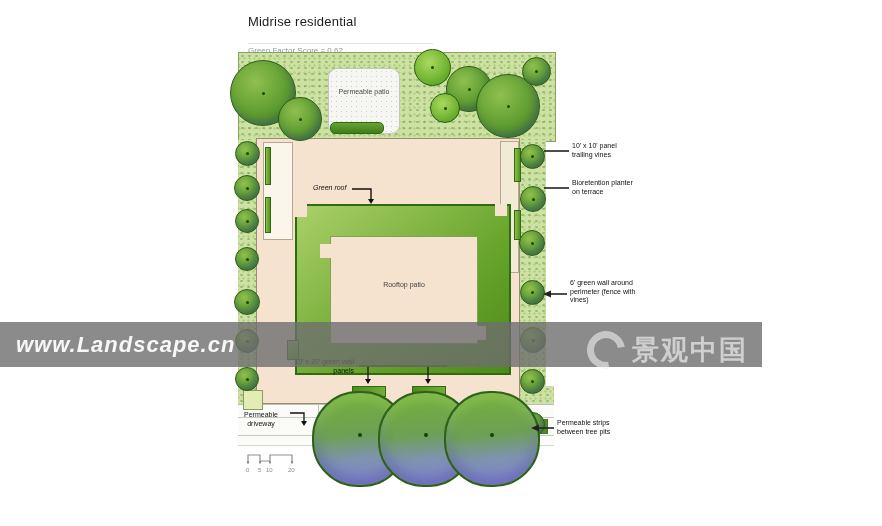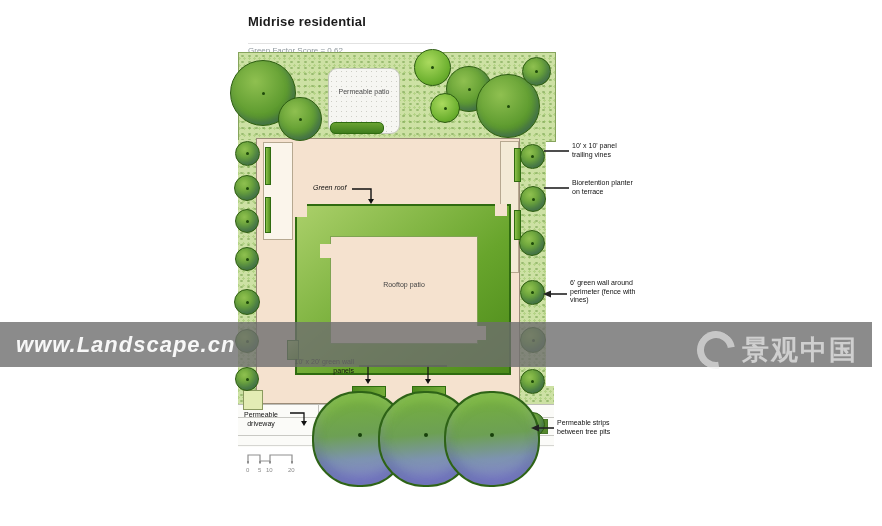--- a/index.html
+++ b/index.html
@@ -1,20 +1,20 @@
 <!DOCTYPE html>
 <html><head>
 <meta charset="utf-8">
 <style>
   html,body{margin:0;padding:0;background:#fff;}
   #canvas{position:relative;width:882px;height:526px;background:#fff;overflow:hidden;
           font-family:"Liberation Sans",sans-serif;}
 
   
-  .title{position:absolute;left:248px;top:14px;font-size:13px;font-weight:bold;color:#1c1c1c;letter-spacing:.2px;}
+  .title{position:absolute;left:248px;top:14px;font-size:13px;font-weight:normal;color:#1c1c1c;letter-spacing:.2px;}
   .subtitle{position:absolute;left:248px;top:46px;font-size:8px;color:#8e979c;}
   .subtitle-rule{position:absolute;left:248px;top:43px;width:185px;height:1px;background:#e2e2e2;}
 
   
   .garden{position:absolute;background-color:#cde1a4;
     background-image:radial-gradient(circle,rgba(90,140,50,.45) 1px,transparent 1.4px),
                      radial-gradient(circle,rgba(160,200,110,.55) 1px,transparent 1.4px);
     background-size:7px 6px,5px 7px;background-position:0 0,3px 2px;}
   .top-garden{left:238px;top:52px;width:316px;height:88px;border:1px solid #86a45c;}
   .left-strip{left:238px;top:140px;width:20px;height:268px;}
@@ -81,21 +81,21 @@
   
   .lbl{position:absolute;font-size:7px;line-height:8.5px;color:#111;}
   .green-roof-label{left:313px;top:184px;white-space:nowrap;font-style:italic;}
   .greenwall-label{left:288px;top:358px;width:66px;text-align:right;}
   .driveway-label{left:236px;top:411px;width:50px;text-align:center;}
   .callout{position:absolute;font-size:7px;line-height:8.5px;color:#111;}
 
   .overlay-svg{position:absolute;left:0;top:0;width:882px;height:526px;pointer-events:none;}
 
   
-  .wm-bar{position:absolute;left:0;top:322px;width:872px;height:45px;
+  .wm-bar{position:absolute;left:0;top:322px;width:762px;height:45px;
     background:rgba(110,110,110,.8);display:flex;align-items:center;justify-content:space-between;}
   .wm-left{margin-left:16px;font-size:22px;font-weight:bold;font-style:italic;
     color:rgba(255,255,255,.93);letter-spacing:1px;}
   .wm-right{margin-right:14px;display:flex;align-items:center;margin-top:10px;}
   .wm-crescent{display:inline-block;width:24px;height:24px;border-radius:50%;
     border:7px solid rgba(240,240,240,.6);border-right-color:transparent;
     transform:rotate(35deg);margin-right:7px;}
   .wm-cn{font-size:27px;font-weight:bold;color:rgba(248,248,248,.62);letter-spacing:2px;}
 </style>
 </head>

